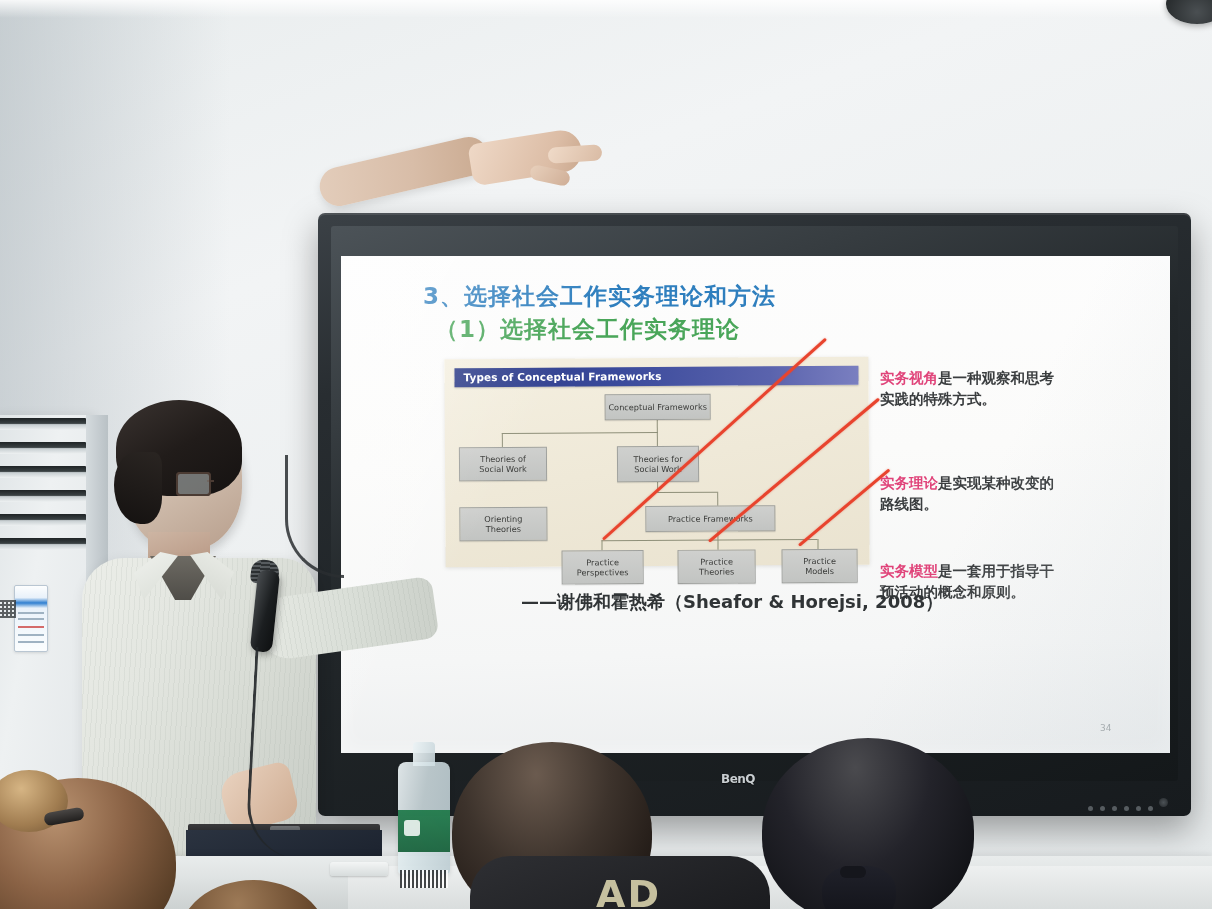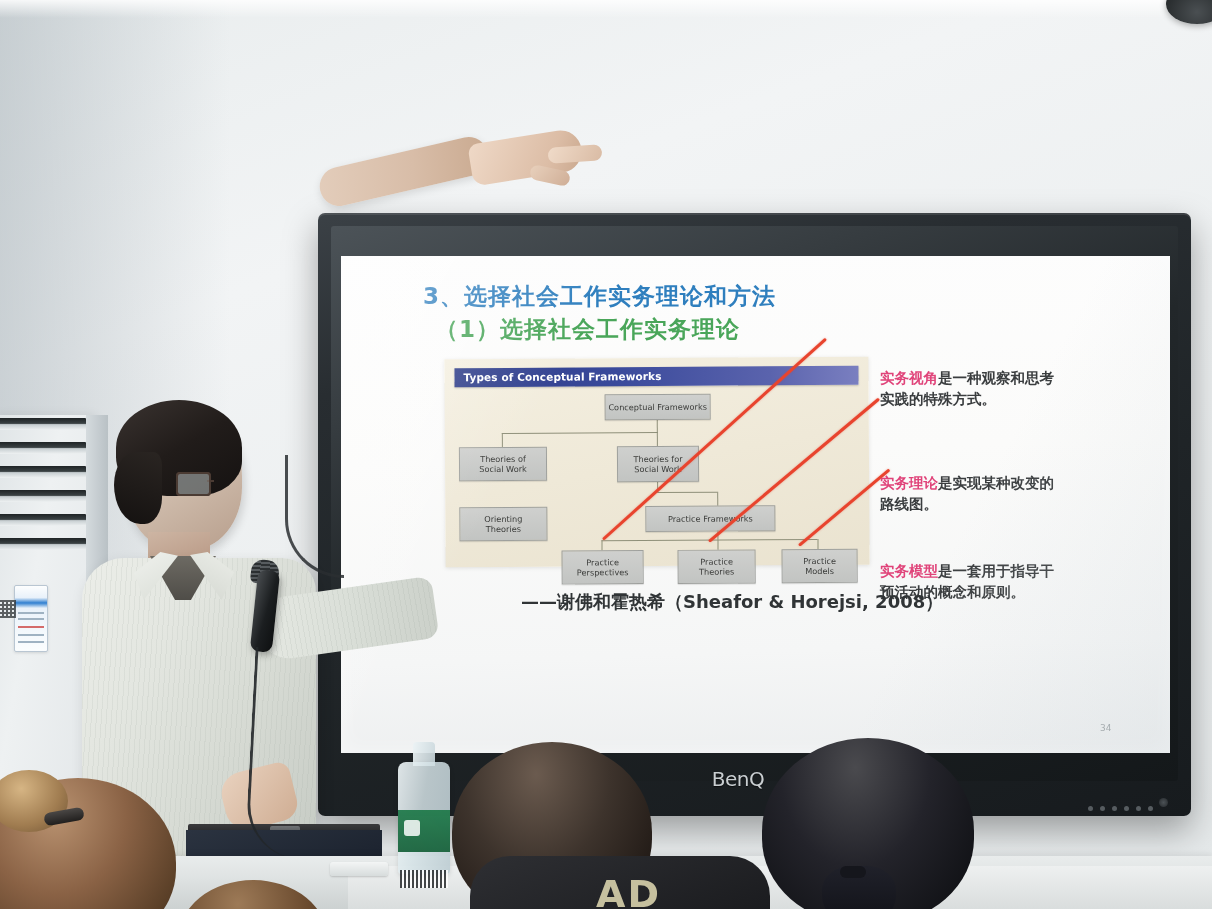--- a/index.html
+++ b/index.html
@@ -47,21 +47,21 @@
   .panel-inner-lip{position:absolute;left:331px;top:226px;width:847px;height:555px;border-radius:3px;
       background:linear-gradient(160deg,#4c5358,#22272a 45%,#14181a);}
   .screen{position:absolute;left:341px;top:256px;width:829px;height:497px;overflow:hidden;
       background:linear-gradient(178deg,#fdfdfd 0%,#fbfbfa 40%,#f5f6f6 78%,#eceeef 100%);
       box-shadow:0 0 22px rgba(255,255,255,.5) inset;}
   .screen-glare{position:absolute;left:341px;top:256px;width:829px;height:497px;pointer-events:none;
       background:linear-gradient(118deg,rgba(255,255,255,.42) 0%,rgba(255,255,255,0) 26%,
                  rgba(255,255,255,0) 70%,rgba(208,216,220,.30) 100%);}
   .benq{position:absolute;left:700px;top:768px;width:76px;height:22px;
       display:flex;align-items:center;justify-content:center;
-      color:#c9ced1;font-size:20px;font-weight:400;letter-spacing:-.5px;
+      color:#c9ced1;font-size:12px;font-weight:700;letter-spacing:-.5px;
       font-family:"DejaVu Sans",sans-serif;text-shadow:0 1px 1px rgba(0,0,0,.6);}
   .panel-ctrls{position:absolute;left:1088px;top:800px;width:86px;height:16px;
       display:flex;align-items:center;gap:7px;}
   .panel-ctrls i{width:5px;height:5px;border-radius:50%;background:#565c60;display:block;}
   .panel-ir{position:absolute;left:1159px;top:798px;width:9px;height:9px;border-radius:50%;
       background:radial-gradient(circle,#4c5256,#24282b);}
 
   
   .slide{position:absolute;left:0;top:0;width:829px;height:497px;}
   .slide-t1{position:absolute;left:82px;top:25px;font-size:23px;font-weight:700;color:#2f7fbe;

